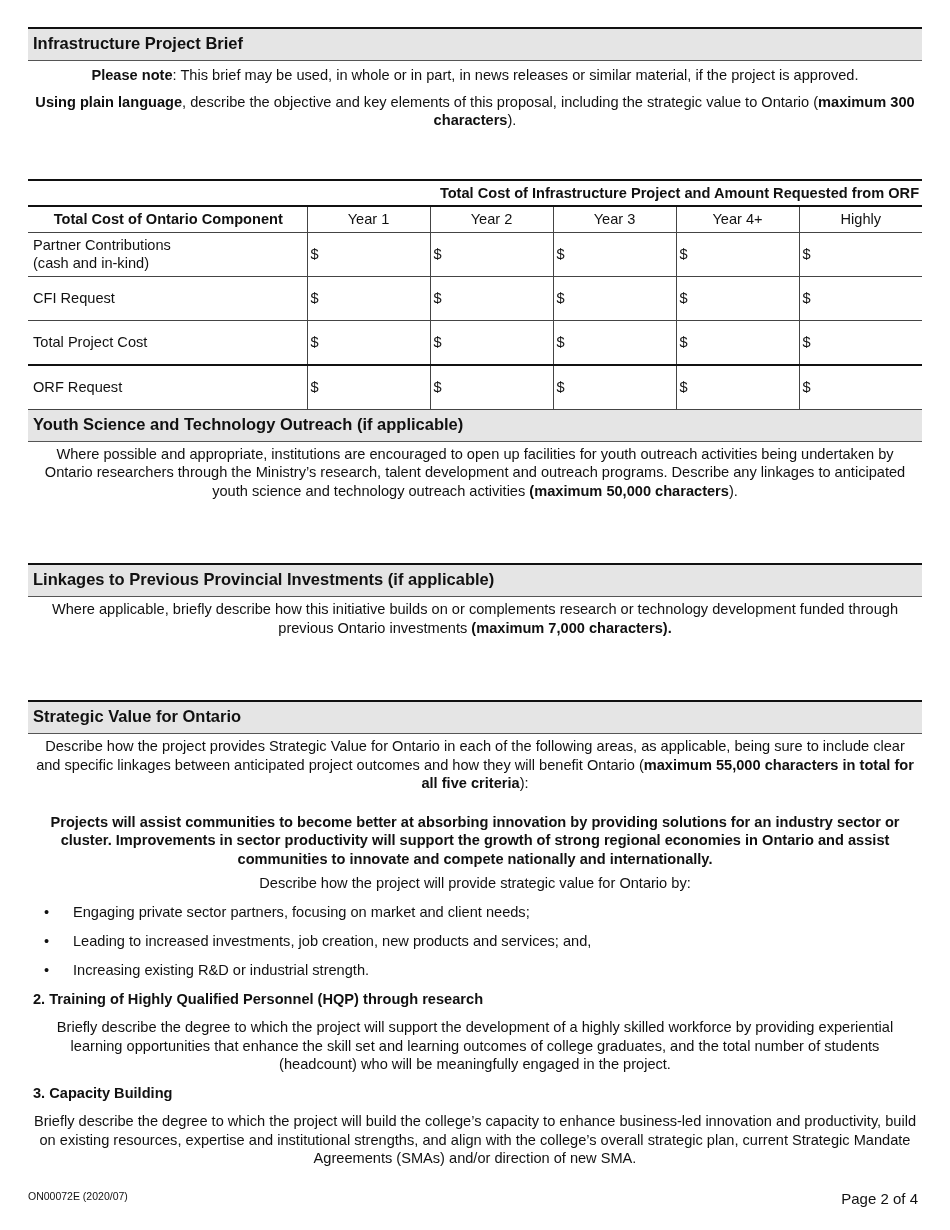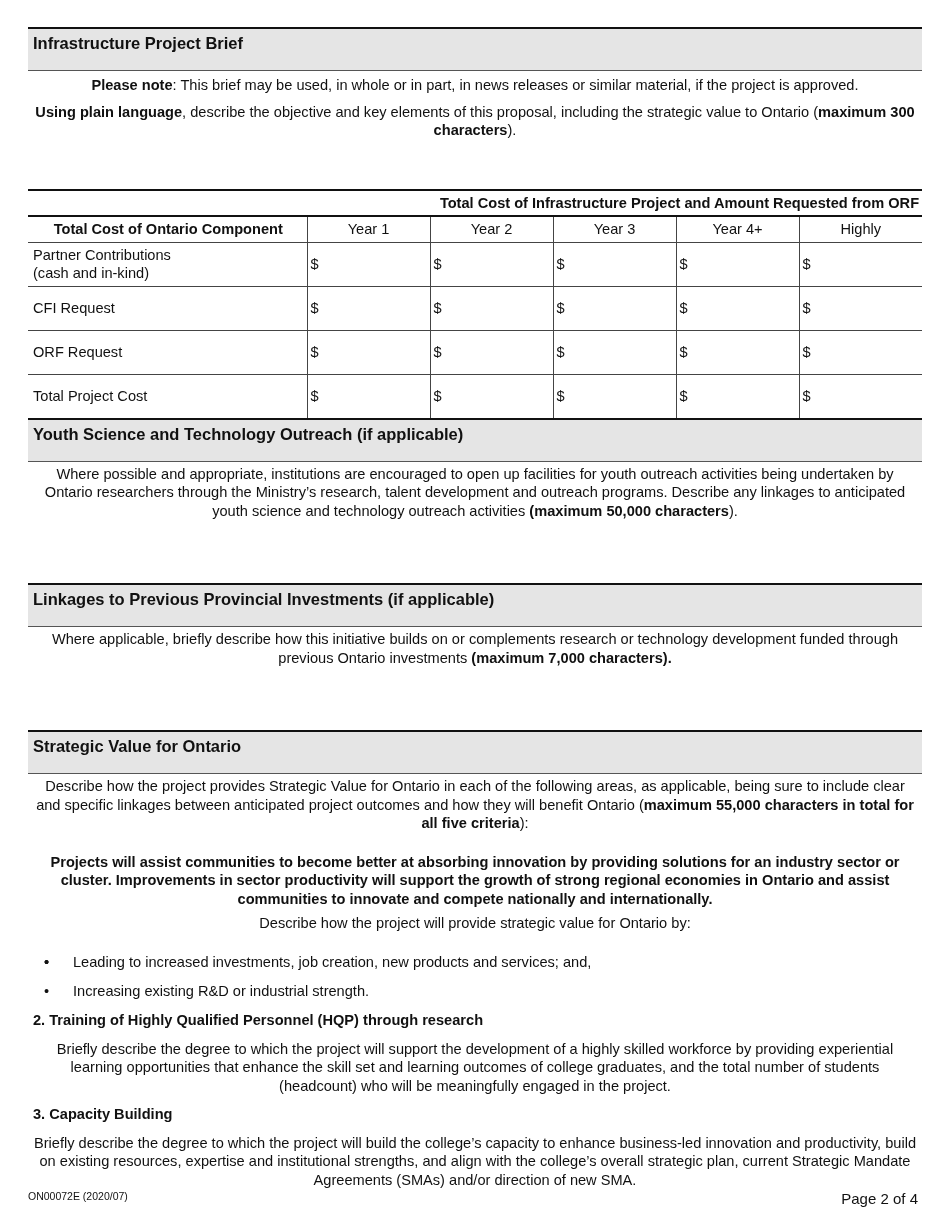--- a/index.html
+++ b/index.html
@@ -3,21 +3,21 @@
   <meta charset="utf-8">
   <style>
     html, body { margin: 0; padding: 0; background: #ffffff; }
     body {
       width: 950px; height: 1230px; position: relative; overflow: hidden;
       font-family: "Liberation Sans", sans-serif; color: #111; font-size: 14.6px;
     }
     .page { position: absolute; left: 28px; top: 27px; width: 894px; }
     .sec-head {
       background: #e5e5e5; border-top: 2px solid #111; border-bottom: 1.5px solid #555;
-      font-weight: bold; font-size: 16.5px; padding: 4px 5px 16px 5px; height: 21px; line-height: 21px;
+      font-weight: bold; font-size: 16.5px; padding: 4px 5px 6px 5px; height: 21px; line-height: 21px;
     }
     .para { padding: 0 5px; line-height: 18.5px; margin: 0; text-align: center; }
     .para b { font-weight: bold; }
     .gap-small { height: 8px; }
 
     table.cost { border-collapse: collapse; width: 894px; table-layout: fixed; }
     table.cost td, table.cost th { border: 1px solid #444; padding: 0 3px; font-size: 14.6px; }
     table.cost tr.title td { border-top: 2px solid #111; border-left: none; border-right: none; font-weight: bold; height: 24px; padding-left: 5px; text-align: right; }
     table.cost tr.hdr td { border-top: 2px solid #111; height: 25px; }
     table.cost tr.hdr td.col0 { font-weight: bold; text-align: center; padding-left: 5px; border-left: none; }
@@ -77,30 +77,30 @@
       <td class="lastcol">$</td>
     </tr>
     <tr class="row">
       <td class="label">CFI Request</td>
       <td>$</td>
       <td>$</td>
       <td>$</td>
       <td>$</td>
       <td class="lastcol">$</td>
     </tr>
-    <tr class="row">
-      <td class="label">ORF Request</td>
+    <tr class="row last">
+      <td class="label">Total Project Cost</td>
       <td>$</td>
       <td>$</td>
       <td>$</td>
       <td>$</td>
       <td class="lastcol">$</td>
     </tr>
-    <tr class="row last">
-      <td class="label">Total Project Cost</td>
+    <tr class="row">
+      <td class="label">ORF Request</td>
       <td>$</td>
       <td>$</td>
       <td>$</td>
       <td>$</td>
       <td class="lastcol">$</td>
     </tr>
   </tbody>
     </table>
 
   <div class="sec-head" style="border-top:none;">Youth Science and Technology Outreach (if applicable)</div>
@@ -116,21 +116,21 @@
   <div class="sec-head">Strategic Value for Ontario</div>
   <div style="height:3px"></div>
   <p class="para"><span>Describe how the project provides Strategic Value for Ontario in each of the following areas, as applicable, being sure to include clear and specific linkages between anticipated project outcomes and how they will benefit Ontario (</span><b>maximum 55,000 characters in total for all five criteria</b><span>):</span></p>
   <div style="height:10px"></div>
   <div style="height:10px"></div>
   <p class="para" style="font-weight:bold;">Projects will assist communities to become better at absorbing innovation by providing solutions for an industry sector or cluster. Improvements in sector productivity will support the growth of strong regional economies in Ontario and assist communities to innovate and compete nationally and internationally.</p>
   <div style="height:6px"></div>
   <p class="para">Describe how the project will provide strategic value for Ontario by:</p>
   <div style="height:10px"></div>
   <ul class="bullets">
-    <li><span class="dot">•</span></li>
+    <li><span class="dot">•</span><span>Engaging private sector partners, focusing on market and client needs;</span></li>
     <li><span class="dot">•</span><span>Leading to increased investments, job creation, new products and services; and,</span></li>
     <li><span class="dot">•</span><span>Increasing existing R&amp;D or industrial strength.</span></li>
   </ul>
   <div class="sub-head">2. Training of Highly Qualified Personnel (HQP) through research</div>
   <div style="height:10px"></div>
   <p class="para">Briefly describe the degree to which the project will support the development of a highly skilled workforce by providing experiential learning opportunities that enhance the skill set and learning outcomes of college graduates, and the total number of students (headcount) who will be meaningfully engaged in the project.</p>
   <div style="height:10px"></div>
   <div class="sub-head">3. Capacity Building</div>
   <div style="height:10px"></div>
   <p class="para">Briefly describe the degree to which the project will build the college’s capacity to enhance business-led innovation and productivity, build on existing resources, expertise and institutional strengths, and align with the college’s overall strategic plan, current Strategic Mandate Agreements (SMAs) and/or direction of new SMA.</p>

